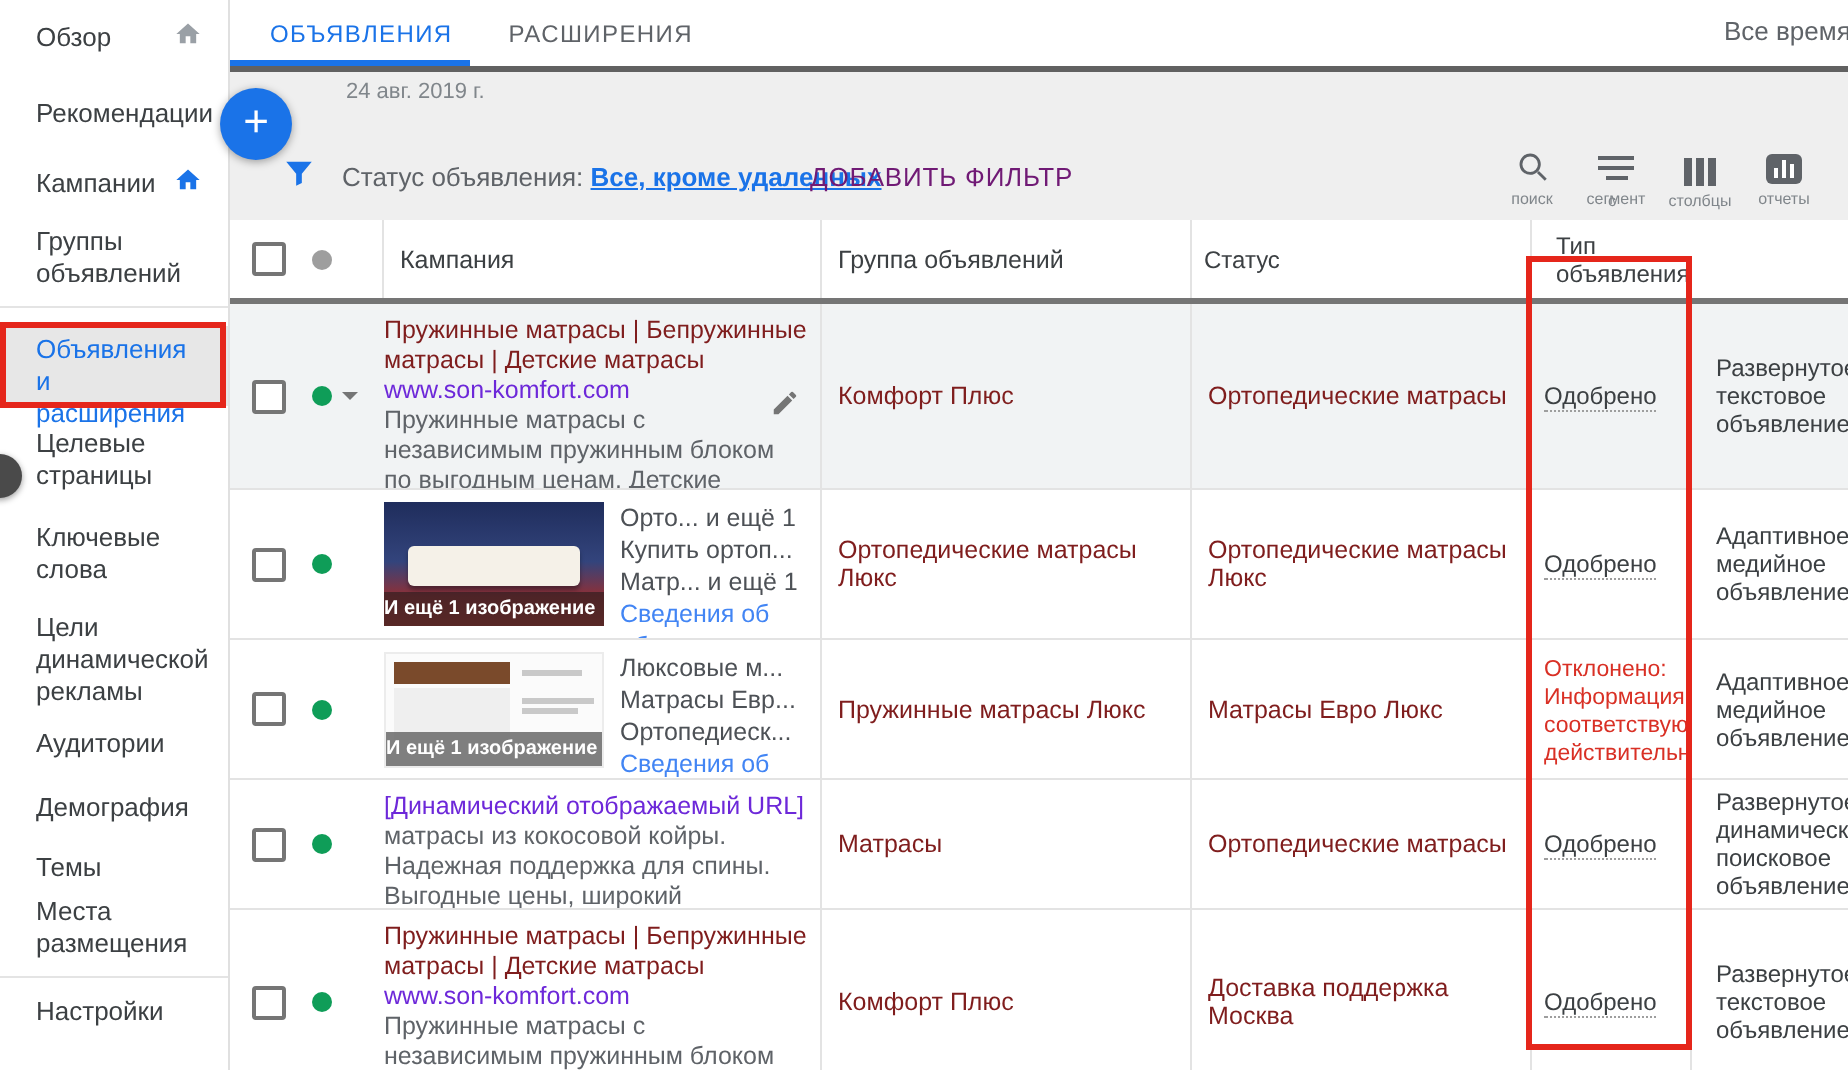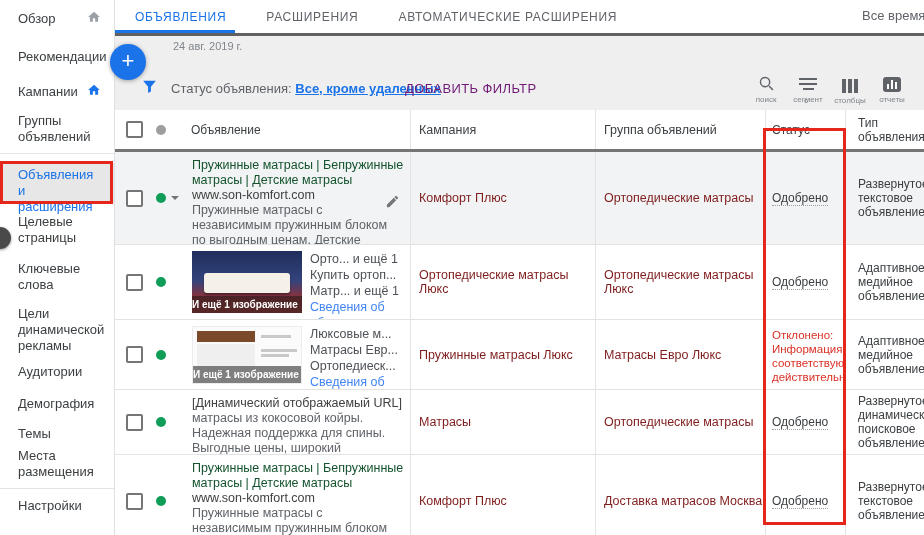--- a/index.html
+++ b/index.html
@@ -14,21 +14,21 @@
   .sb-item.active{background:#e7e7e7;color:#1a73e8;height:40px;padding-top:4px;}
   .sb-div{position:absolute;left:0;width:114px;border-top:1px solid #e4e4e4;}
   .home-ic{position:absolute;right:13px;width:14px;height:14px;}
   .sb-circle{position:absolute;left:-11px;top:227px;width:22px;height:22px;border-radius:50%;
              background:#4a4a4a;box-shadow:0 1px 3px rgba(0,0,0,.4);z-index:6;}
 
   
   .main{position:absolute;left:115px;top:0;width:809px;height:535px;}
 
   .tabbar{position:absolute;left:0;top:0;width:809px;height:33px;background:#fff;
-          display:flex;align-items:center;padding-left:20px;box-sizing:border-box;gap:40px;}
+          display:flex;align-items:center;padding-left:20px;box-sizing:border-box;gap:28px;}
   .tab{font-size:12px;letter-spacing:.7px;color:#5f6368;white-space:nowrap;cursor:pointer;}
   .tab.active{color:#1a73e8;}
   .tab-underline{position:absolute;left:0;top:30px;width:120px;height:3px;background:#1a73e8;}
   .darkline{position:absolute;left:0;top:33px;width:809px;height:3px;background:#616161;}
   .daterange{position:absolute;left:747px;top:8px;font-size:13px;color:#5f6368;white-space:nowrap;cursor:pointer;}
 
   .grayband{position:absolute;left:0;top:36px;width:809px;height:74px;background:#efefef;}
   .datemark{position:absolute;left:58px;top:4px;font-size:11px;color:#80868b;}
   .funnel{position:absolute;left:26px;top:42px;width:17px;height:17px;cursor:pointer;}
   .filterchip{position:absolute;left:56px;top:45px;font-size:13px;color:#5f6368;cursor:pointer;white-space:nowrap;}
@@ -65,22 +65,22 @@
   .dot.gray{background:#9e9e9e;}
   .dot.green{background:#0f9d58;}
   .caret{width:0;height:0;border-left:4px solid transparent;border-right:4px solid transparent;
          border-top:4px solid #757575;margin-left:5px;cursor:pointer;}
   .r1{height:93px;background:#f1f3f4;}
   .r2{height:75px;}
   .r3{height:70px;}
   .r4{height:65px;}
   .r5{height:93px;background:#fff;}
   .cad{font-size:12.5px;line-height:15px;padding:6px 6px 0 1px;}
-  .headline{color:#14532d;cursor:pointer;}
-  .url{color:#404040;}
+  .headline{color:#7f1d1d;cursor:pointer;}
+  .url{color:#6d28d9;}
   .desc{color:#5f6368;}
   .ccamp,.cgroup{display:flex;align-items:center;padding-left:8px;font-size:12.5px;}
   .blink{color:#7f1d1d;cursor:pointer;}
   .cstatus{display:flex;align-items:center;padding-left:6px;font-size:12px;color:#3c4043;}
   .approved{border-bottom:1px dotted #9e9e9e;cursor:help;}
   .cstatus.denied{align-items:flex-start;padding-top:8px;}
   .denied-text{color:#d93025;font-size:11.5px;line-height:14px;cursor:pointer;}
   .ctype{display:flex;align-items:center;font-size:12px;line-height:14px;padding-left:12px;padding-right:2px;color:#3c4043;}
   .pencil{position:absolute;left:270px;top:42px;width:15px;height:15px;cursor:pointer;}
 
@@ -133,21 +133,20 @@
     <div class="sb-div" style="top:488px"></div>
     <div class="sb-item" style="top:498px">Настройки</div>
   </nav>
   <div class="sb-circle"></div>
 
   <div class="main">
 
     <div class="tabbar">
       <div class="tab active">ОБЪЯВЛЕНИЯ</div>
       <div class="tab">РАСШИРЕНИЯ</div>
-      <div class="tab">АВТОМАТИЧЕСКИЕ РАСШИРЕНИЯ</div>
     </div>
     <div class="tab-underline"></div>
     <div class="daterange">Все время</div>
     <div class="darkline"></div>
 
     <div class="grayband">
       <div class="datemark">24 авг. 2019 г.</div>
       <svg class="funnel" viewBox="0 0 24 24">
           <path fill="#1a73e8" d="M3 4h18l-7 8.5V19l-4 2v-8.5z"></path>
         </svg>
@@ -192,21 +191,20 @@
 
     <div class="table">
 
       <div class="trow thead">
         <div class="cell ccheck">
             <div class="cb"></div>
           </div>
         <div class="cell cdot">
             <span class="dot gray"></span>
           </div>
-        <div class="cell">Объявление</div>
         <div class="cell ccamp">Кампания</div>
         <div class="cell cgroup">Группа объявлений</div>
         <div class="cell cstatus">Статус</div>
         <div class="cell ctype">Тип объявления</div>
       </div>
 
       <div class="trow r1">
         <div class="cell ccheck">
             <div class="cb"></div>
           </div>
@@ -332,21 +330,21 @@
           </div>
         <div class="cell cad">
           <div class="headline">Пружинные матрасы | Бепружинные матрасы | Детские матрасы</div>
           <div class="url">www.son-komfort.com</div>
           <div class="desc">Пружинные матрасы с независимым пружинным блоком по выгодным ценам. Детские ортопедические матрасы с поддержкой для спины для детей с...</div>
         </div>
         <div class="cell ccamp">
             <span class="blink">Комфорт Плюс</span>
           </div>
         <div class="cell cgroup">
-            <span class="blink">Доставка матрасов Москва</span>
+            <span class="blink">Доставка поддержка Москва</span>
           </div>
         <div class="cell cstatus">
             <span class="approved">Одобрено</span>
           </div>
         <div class="cell ctype">Развернутое текстовое объявление</div>
       </div>
 
     </div>
   </div>
 

